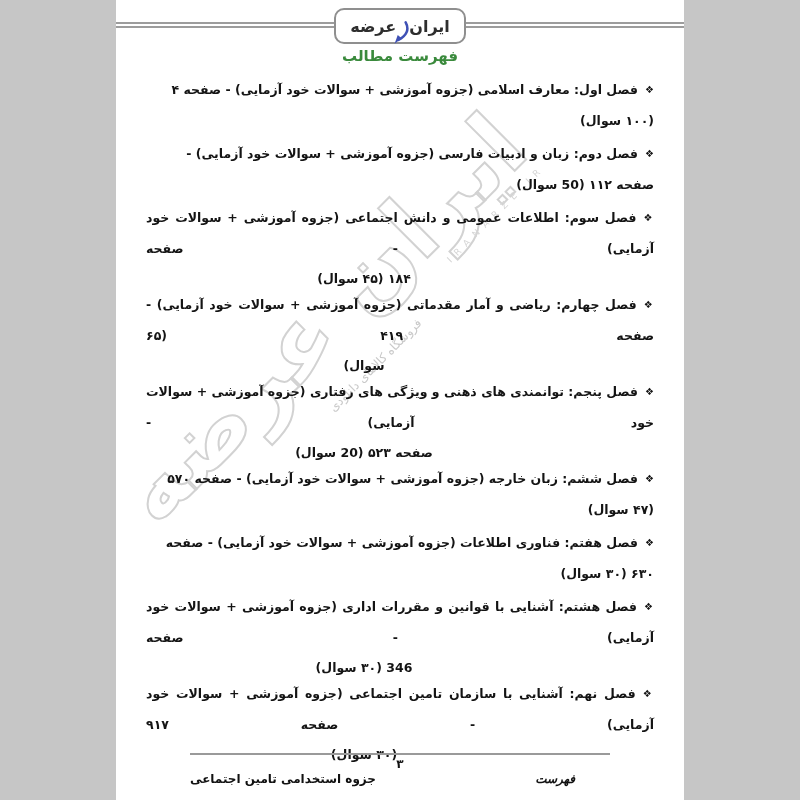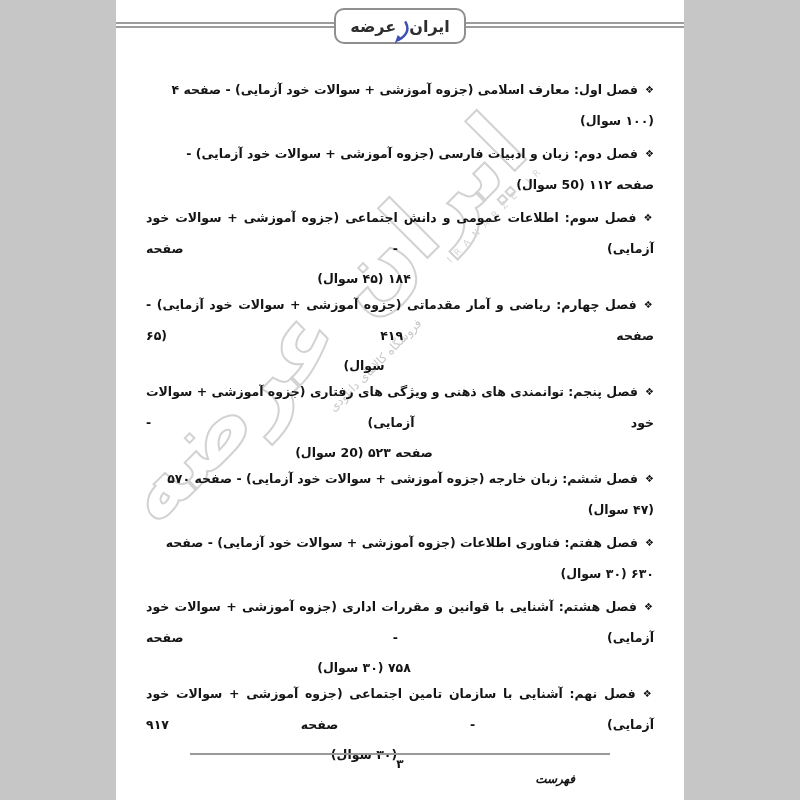--- a/index.html
+++ b/index.html
@@ -120,20 +120,21 @@
 
   <div class="logo-box">
     <span>ایران</span>
     <svg viewBox="0 0 24 30" width="19" height="25" aria-hidden="true">
       <path d="M16 1 C 21 10, 17 18, 7 23" fill="none" stroke="#3f51b5" stroke-width="3.2" stroke-linecap="round"></path>
       <path d="M11 21 L2 28 L6 17 Z" fill="#3f51b5"></path>
     </svg>
     <span>عرضه</span>
   </div>
 
+  <div class="doc-title">فهرست مطالب</div>
 
   <div class="toc">
 
     <div class="toc-item">
       <div class="l1"><span class="bullet">❖</span><span>فصل اول: معارف اسلامی (جزوه آموزشی + سوالات خود آزمایی) - صفحه ۴ (۱۰۰ سوال)</span></div>
 
     </div>
 
     <div class="toc-item">
       <div class="l1"><span class="bullet">❖</span><span>فصل دوم: زبان و ادبیات فارسی (جزوه آموزشی + سوالات خود آزمایی) - صفحه ۱۱۲ (50 سوال)</span></div>
@@ -160,29 +161,30 @@
 
     </div>
 
     <div class="toc-item">
       <div class="l1"><span class="bullet">❖</span><span>فصل هفتم: فناوری اطلاعات (جزوه آموزشی + سوالات خود آزمایی) - صفحه ۶۳۰ (۳۰ سوال)</span></div>
 
     </div>
 
     <div class="toc-item wrapped">
       <div class="l1"><span class="bullet">❖</span><span>فصل هشتم: آشنایی با قوانین و مقررات اداری (جزوه آموزشی + سوالات خود آزمایی) - صفحه</span></div>
-      <div class="l2">۷۵۸ (۳۰ سوال)</div>
+      <div class="l2">346 (۳۰ سوال)</div>
     </div>
 
     <div class="toc-item wrapped">
       <div class="l1"><span class="bullet">❖</span><span>فصل نهم: آشنایی با سازمان تامین اجتماعی (جزوه آموزشی + سوالات خود آزمایی) -  صفحه ۹۱۷</span></div>
       <div class="l2">(۳۰ سوال)</div>
     </div>
 
   </div>
 
   <div class="footer-rule"></div>
   <div class="footer-num">۳</div>
   <div class="footer-row">
     <span class="fr-right">فهرست</span>
+    <span class="fr-left">جزوه استخدامی تامین اجتماعی</span>
   </div>
 
 </div>
 
 </body></html>

